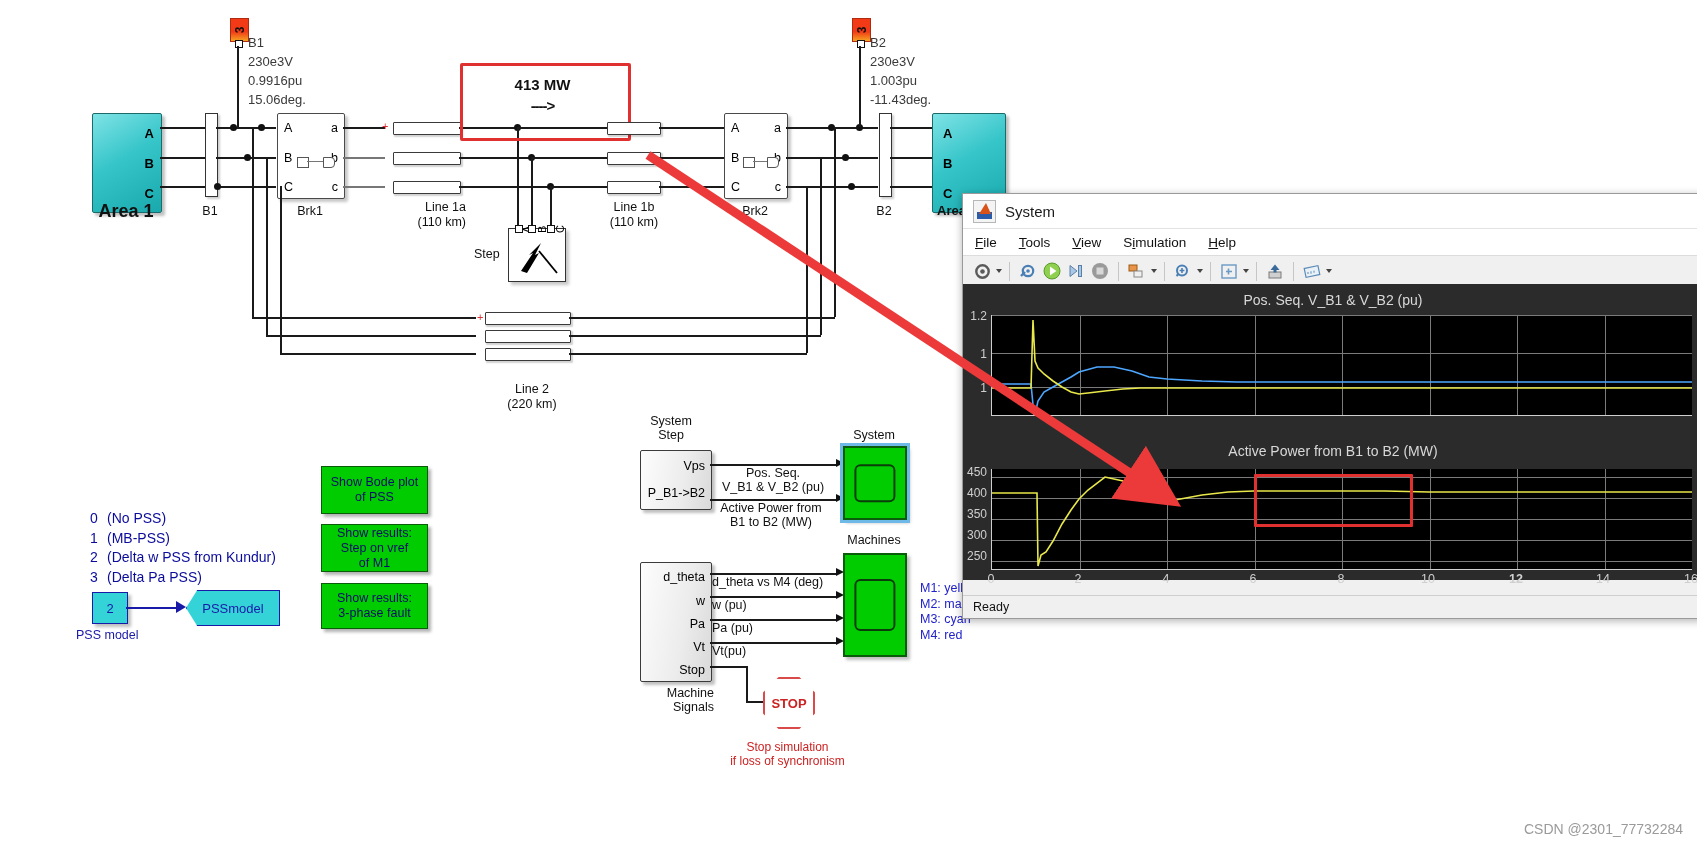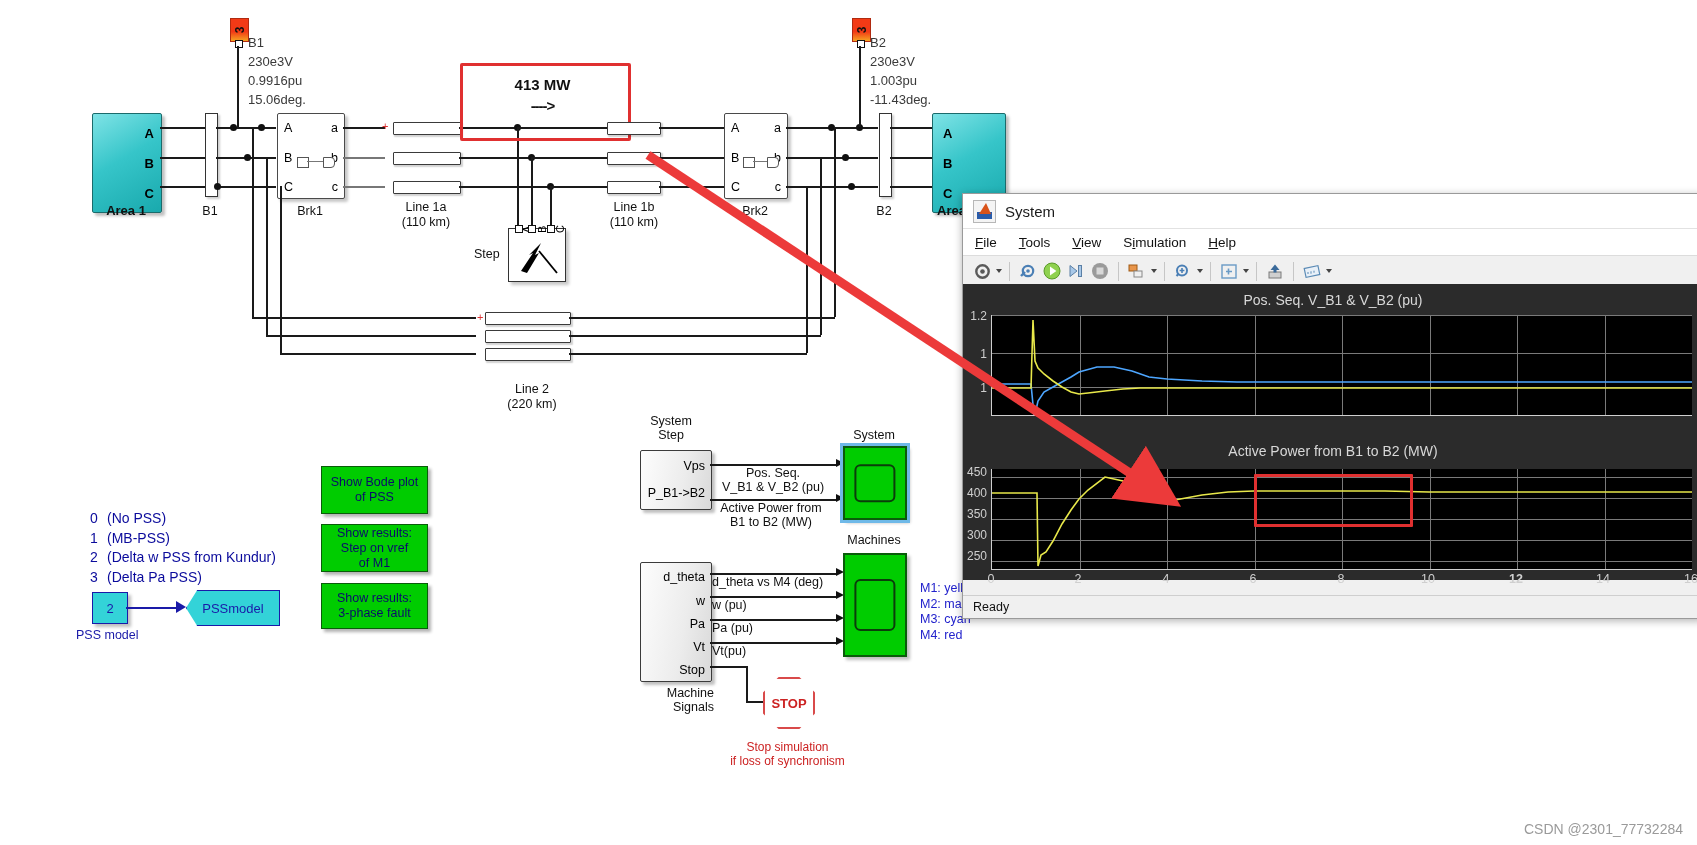--- a/index.html
+++ b/index.html
@@ -137,21 +137,21 @@
 </head>
 <body>
 
 <div class="canvas">
 
   <div class="area" style="left:92px;top:113px;width:68px;height:98px;">
     <span class="pin" style="top:12px;">A</span>
     <span class="pin" style="top:42px;">B</span>
     <span class="pin" style="top:72px;">C</span>
   </div>
-  <div class="lbl c" style="left:92px;top:204px;width:68px;font-weight:bold;font-size:13px;">Area 1</div>
+  <div class="lbl c" style="left:92px;top:204px;width:68px;font-weight:bold;font-size:18px;">Area 1</div>
 
   <div class="area" style="left:932px;top:113px;width:72px;height:98px;">
     <span class="pin" style="top:12px;left:10px;right:auto;">A</span>
     <span class="pin" style="top:42px;left:10px;right:auto;">B</span>
     <span class="pin" style="top:72px;left:10px;right:auto;">C</span>
   </div>
   <div class="lbl" style="left:937px;top:204px;font-weight:bold;font-size:13px;">Area 2</div>
 
   <div class="wire wh" style="left:160px;top:127px;width:52px;"></div>
   <div class="wire wh" style="left:160px;top:157px;width:52px;"></div>
@@ -195,21 +195,21 @@
   <div class="lbl c" style="left:277px;top:204px;width:66px;">Brk1</div>
 
   <div class="wire wh" style="left:343px;top:127px;width:42px;"></div>
   <div class="wire wh" style="left:343px;top:157px;width:42px;background:#777;"></div>
   <div class="wire wh" style="left:343px;top:186px;width:42px;background:#777;"></div>
 
   <div class="lineel" style="left:393px;top:122px;width:66px;"></div>
   <div class="lineel" style="left:393px;top:152px;width:66px;"></div>
   <div class="lineel" style="left:393px;top:181px;width:66px;"></div>
   <div class="abs" style="left:382px;top:120px;font-size:11px;color:#d33;">+</div>
-  <div class="lbl c" style="left:386px;top:200px;width:80px;line-height:15px;">
+  <div class="lbl c" style="left:386px;top:200px;width:80px;line-height:15px;text-align:right;">
     <div>Line 1a</div>
     <div>(110 km)</div>
   </div>
 
   <div class="wire wh" style="left:459px;top:127px;width:60px;"></div>
   <div class="wire wh" style="left:459px;top:157px;width:73px;"></div>
   <div class="wire wh" style="left:459px;top:186px;width:92px;"></div>
 
   <div class="node" style="left:514px;top:124px;"></div>
   <div class="node" style="left:528px;top:154px;"></div>

